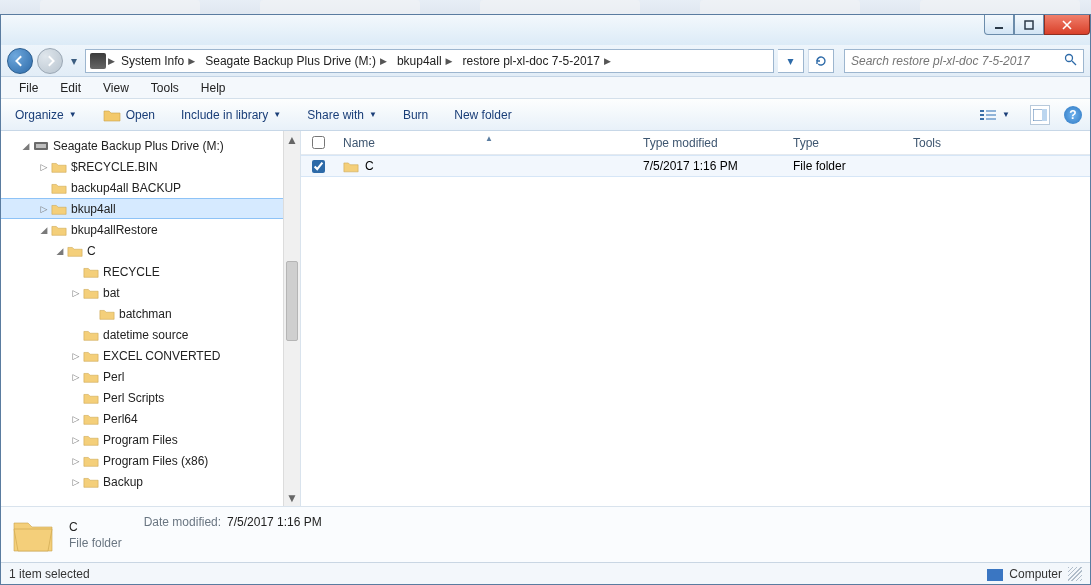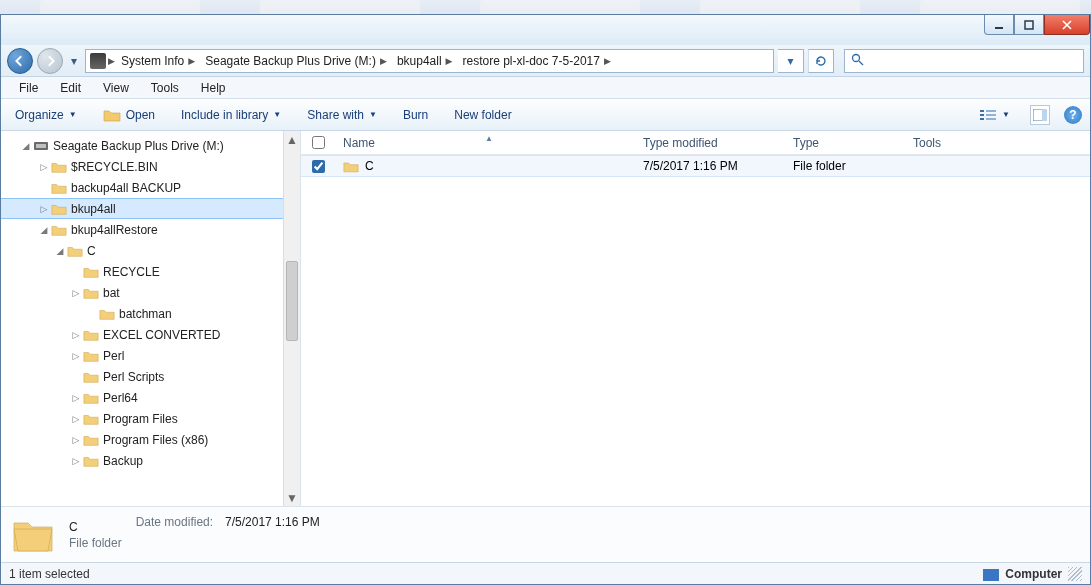--- a/index.html
+++ b/index.html
@@ -80,21 +80,21 @@
   .details { height:56px; border-top:1px solid #d9e3ed; display:flex; align-items:center; padding:4px 10px; gap:14px; background:#fafcfe;}
   .details .big-folder { width:44px; height:40px; }
   .details .dcol { display:flex; flex-direction:column; gap:2px;}
   .details .dname { color:#222; }
   .details .dtype { color:#6a7682; }
   .details .dlabel { color:#6a7682; }
   .details .dval { color:#222; }
 
   
   .status { height:22px; border-top:1px solid #c9d6e3; background:#f3f7fb; display:flex; align-items:center; padding:0 8px; justify-content:space-between; color:#333;}
-  .status-right { display:flex; align-items:flex-end; gap:6px;font-weight:bold;}
+  .status-right { display:flex; align-items:flex-end; gap:6px;}
   .comp-icon { width:16px; height:12px; background:#3a76c2; display:inline-block;}
   .resize { width:14px; height:14px; background:repeating-linear-gradient(135deg,#b0bdca 0 1px,transparent 1px 3px);}
 
   
   .folder-svg path { fill:#f4cf7a; stroke:#caa24a; stroke-width:.6;}
   input[type=checkbox]{ width:13px; height:13px;}
 </style>
 </head>
 <body>
 
@@ -164,20 +164,21 @@
     </div>
     <div class="refresh-box">▾</div>
     <div class="refresh-box">
       <svg width="12" height="12" viewBox="0 0 12 12">
           <path d="M2 6a4 4 0 1 1 1.3 3" fill="none" stroke="#2d6aa8" stroke-width="1.4"></path>
           <path d="M2 9l0-3 3 0" fill="none" stroke="#2d6aa8" stroke-width="1.4"></path>
         </svg>
     </div>
 
     <div class="search">
+      <input placeholder="Search restore pl-xl-doc 7-5-2017" style="">
       <span class="search-icon">
         <svg width="13" height="13" viewBox="0 0 13 13">
             <circle cx="5" cy="5" r="3.5" fill="none" stroke="#2d6aa8" stroke-width="1.3"></circle>
             <line x1="8" y1="8" x2="12" y2="12" stroke="#2d6aa8" stroke-width="1.3"></line>
           </svg>
       </span>
     </div>
   </div>
 
   <div class="menubar">
@@ -293,20 +294,27 @@
               <path d="M1 3h5l2 2h9v8H1z"></path>
             </svg>
             <span class="lbl">bat</span>
           </div>
         <div class="node" style="padding-left:84px">
             <span class="exp"></span>
             <svg class="ico folder-svg" viewBox="0 0 18 14">
               <path d="M1 3h5l2 2h9v8H1z"></path>
             </svg>
             <span class="lbl">batchman</span>
+          </div>
+        <div class="node" style="padding-left:68px">
+            <span class="exp"></span>
+            <svg class="ico folder-svg" viewBox="0 0 18 14">
+              <path d="M1 3h5l2 2h9v8H1z"></path>
+            </svg>
+            <span class="lbl">datetime source</span>
           </div>
         <div class="node" style="padding-left:68px">
             <span class="exp">▷</span>
             <svg class="ico folder-svg" viewBox="0 0 18 14">
               <path d="M1 3h5l2 2h9v8H1z"></path>
             </svg>
             <span class="lbl">EXCEL CONVERTED</span>
           </div>
         <div class="node" style="padding-left:68px">
             <span class="exp">▷</span>
@@ -392,21 +400,21 @@
 
   <div class="details">
     <svg class="big-folder folder-svg" viewBox="0 0 44 40">
       <path d="M3 8h14l4 4h20v24H3z" fill="#f7e0a6" stroke="#caa24a"></path>
       <path d="M3 14h38l-4 22H7z" fill="#f4cf7a" stroke="#caa24a"></path>
     </svg>
     <div class="dcol">
       <span class="dname">C</span>
       <span class="dtype">File folder</span>
     </div>
-    <div class="dcol" style="flex-direction:row; gap:12px; align-self:flex-start; margin-top:4px;">
+    <div class="dcol" style="flex-direction:row; gap:6px; align-self:flex-start; margin-top:4px;margin-left:8px;">
       <span class="dlabel">Date modified:</span>
       <span class="dval">7/5/2017 1:16 PM</span>
     </div>
   </div>
 
   <div class="status">
     <span>1 item selected</span>
     <div class="status-right">
       <span class="comp-icon"></span>
       <span>Computer</span>

